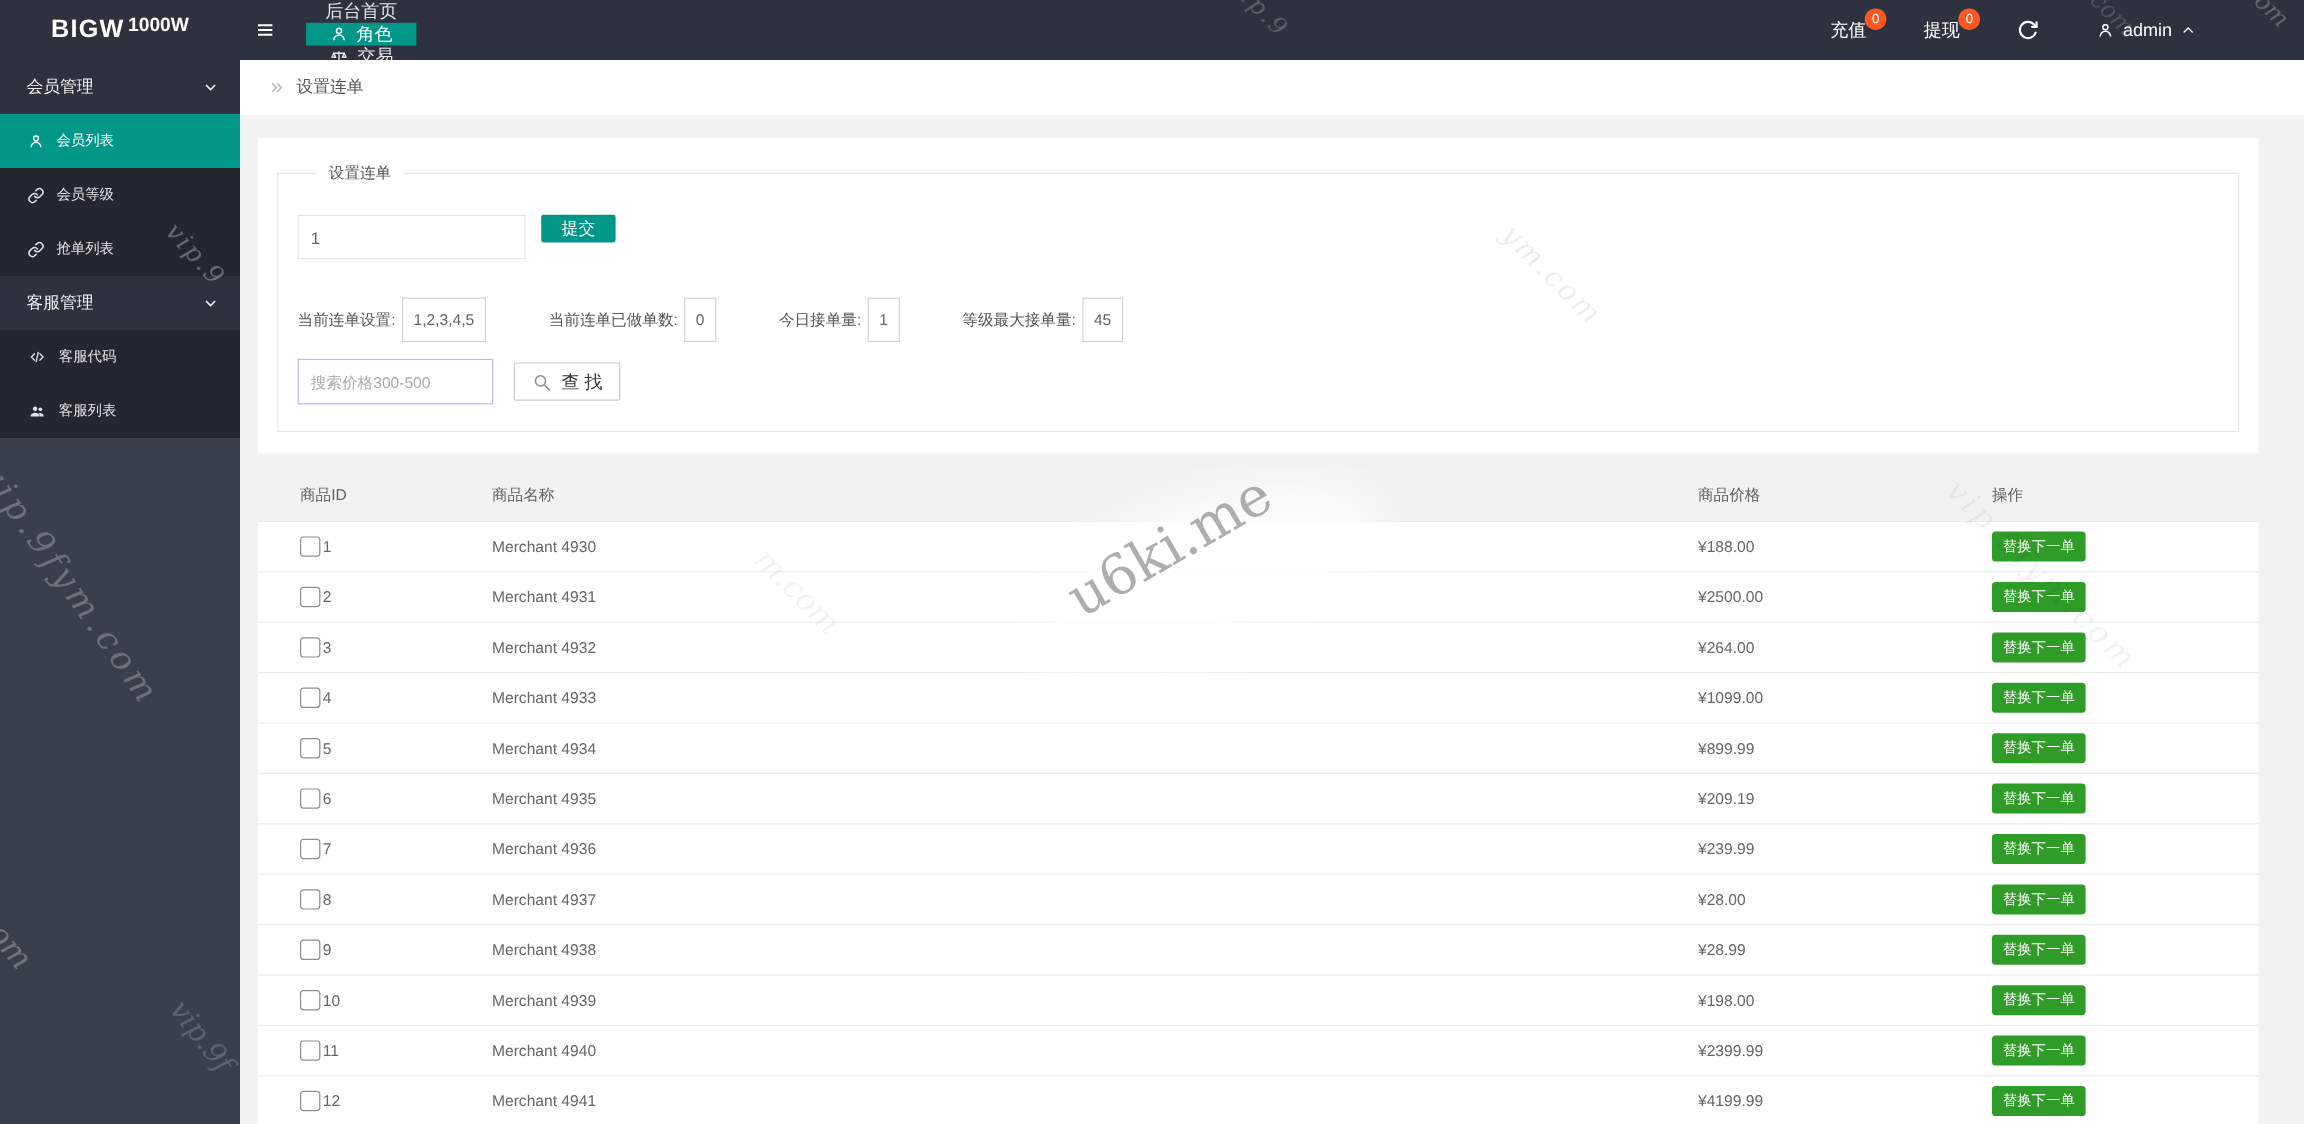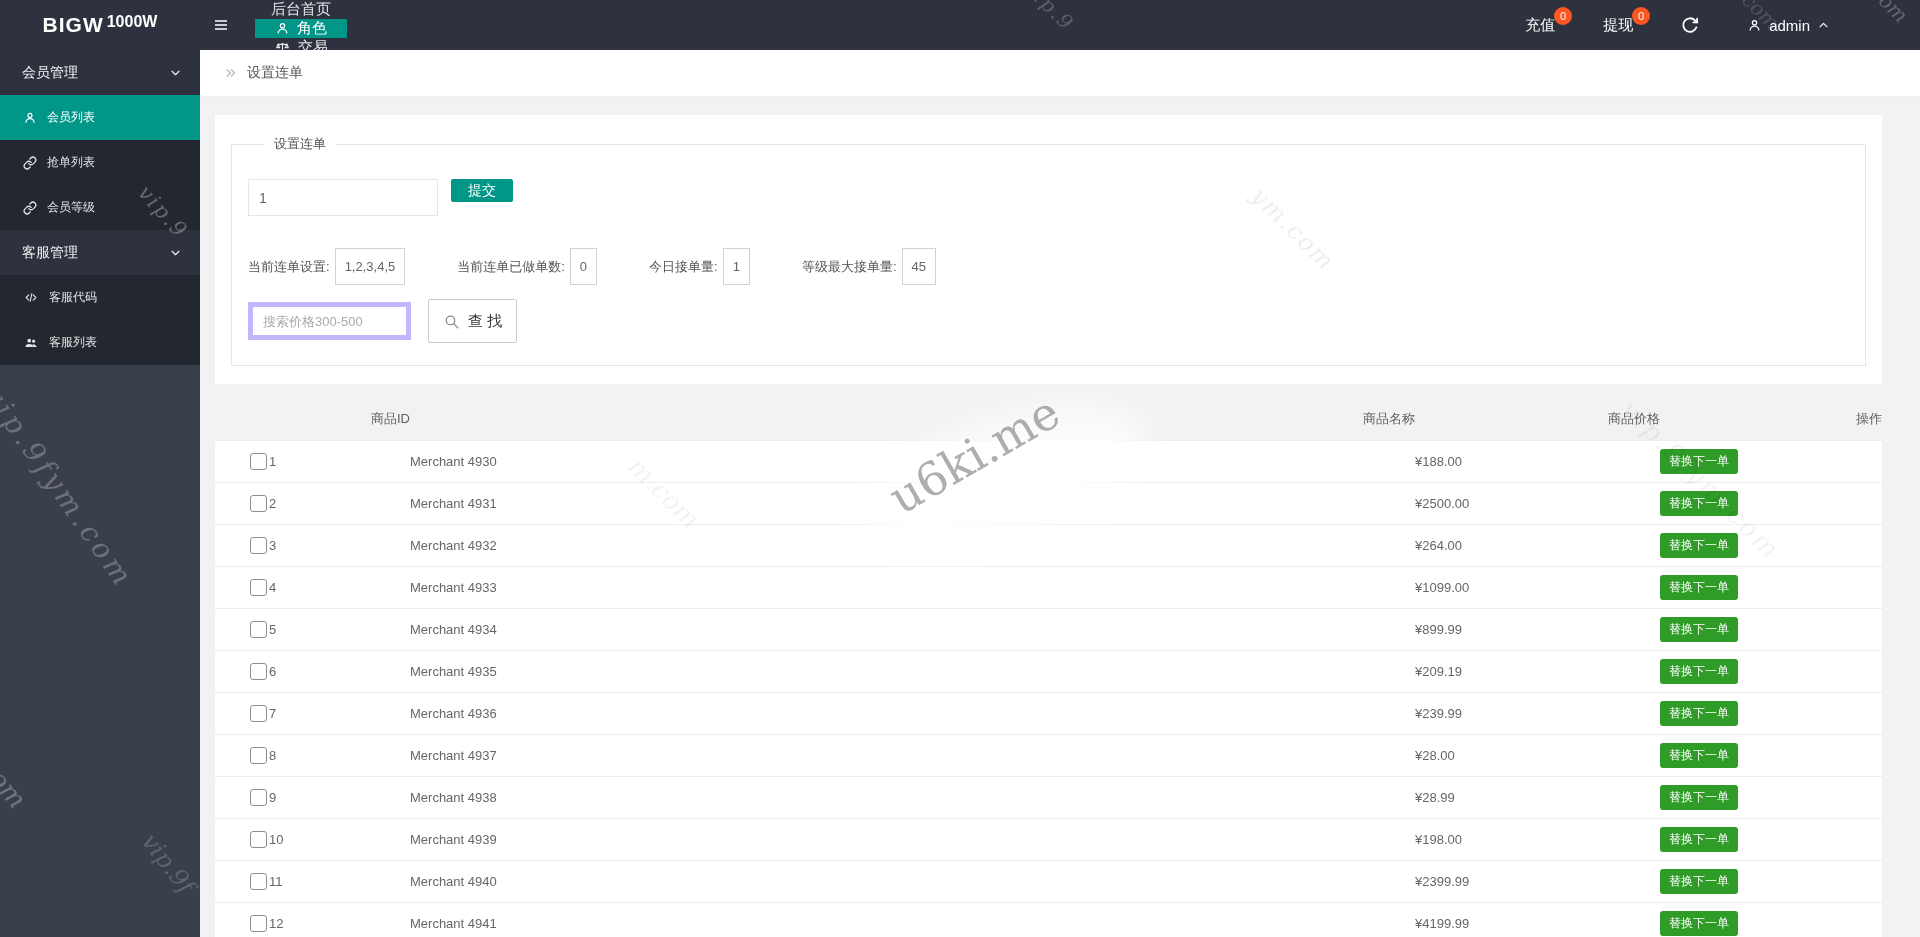--- a/index.html
+++ b/index.html
@@ -44,28 +44,28 @@
   fieldset{border:1px solid #e6e6e6;margin:4px 2px 0;padding:26px 16px 22px;}
   legend{font-size:13px;color:#555;padding:0 10px;margin-left:16px;}
   .form-row{display:flex;align-items:flex-start;gap:13px;margin-bottom:32px;}
   .text-input{width:190px;height:37px;border:1px solid #e6e6e6;padding:0 10px;font-size:14px;color:#666;outline:none;background:#fff;font-family:"Liberation Sans",sans-serif;}
   .submit-btn{width:62px;height:23px;background:var(--accent);color:#fff;border:none;border-radius:2px;font-size:14px;cursor:pointer;font-family:"Liberation Sans",sans-serif;}
   .stats-row{display:flex;align-items:flex-start;margin-bottom:14px;}
   .stat{display:flex;align-items:center;margin-right:52px;}
   .stat-label{font-size:13px;color:#555;}
   .stat-box{border:1px solid #d2d2d2;padding:10px 9px;margin-left:5px;font-size:13px;color:#666;min-width:14px;text-align:center;}
   .search-row{display:flex;align-items:center;gap:17px;}
-  .search-input{width:163px;height:38px;border:5px solid #c4b5fd;padding:0 10px;font-size:13px;color:#666;outline:none;font-family:"Liberation Sans",sans-serif;}
+  .search-input{width:163px;height:38px;border:1px solid #c4b5fd;padding:0 10px;font-size:13px;color:#666;outline:none;font-family:"Liberation Sans",sans-serif;}
   .search-input::placeholder{color:#aaa;}
-  .search-btn{display:flex;align-items:center;gap:8px;height:44px;padding:0 14px;background:#fff;border:1px solid #c9c9c9;border-radius:2px;font-size:15px;color:#333;cursor:pointer;font-family:"Liberation Sans",sans-serif;}
+  .search-btn{display:flex;align-items:center;gap:8px;height:32px;padding:0 14px;background:#fff;border:1px solid #c9c9c9;border-radius:2px;font-size:15px;color:#333;cursor:pointer;font-family:"Liberation Sans",sans-serif;}
 
   .table-card{margin-top:14px;}
   table{width:100%;border-collapse:collapse;table-layout:fixed;}
   col.c1{width:195px;} col.c3{width:245px;} col.c4{width:222px;}
-  th{background:#f2f2f2;font-weight:400;color:#5e5e5e;font-size:13px;text-align:right;height:42px;padding:0;}
+  th{background:#f2f2f2;font-weight:400;color:#5e5e5e;font-size:13px;text-align:left;height:42px;padding:0;}
   th:first-child,td:first-child{padding-left:35px;}
   td{height:42px;font-size:13px;color:#666;padding:0;background:#fff;}
   tbody tr{border-top:1px solid #ededed;}
   .cb{appearance:none;-webkit-appearance:none;width:17px;height:17px;border:1px solid #8f8f8f;border-radius:3px;background:#fff;margin:0 2px 0 0;vertical-align:-4px;cursor:pointer;}
   .action-btn{display:inline-block;padding:4px 9px;background:var(--green);color:#fff;font-size:12px;border:none;border-radius:3px;cursor:pointer;font-family:"Liberation Sans",sans-serif;}
 
   
   .wm{position:absolute;pointer-events:none;font-family:"DejaVu Serif",serif;font-style:italic;white-space:nowrap;z-index:8;}
   .wm-fixed{position:fixed;pointer-events:none;font-family:"DejaVu Serif",serif;font-style:italic;white-space:nowrap;z-index:40;}
   .wm-nav1{left:1020px;top:-6px;font-size:20px;color:rgba(255,255,255,.22);transform:rotate(45deg);letter-spacing:2px;}
@@ -175,28 +175,28 @@
         <circle cx="12" cy="7.5" r="3.4"></circle>
         <path d="M5 20a7 7 0 0 1 14 0"></path>
       </svg>
     <span>会员列表</span>
   </div>
   <div class="side-item">
     <svg width="14" height="14" viewBox="0 0 24 24" fill="none" stroke="currentColor" stroke-width="2.2" stroke-linecap="round">
         <path d="M10 13a5 5 0 0 0 7.54.54l3-3a5 5 0 0 0-7.07-7.07l-1.72 1.71"></path>
         <path d="M14 11a5 5 0 0 0-7.54-.54l-3 3a5 5 0 0 0 7.07 7.07l1.71-1.71"></path>
       </svg>
-    <span>抢单列表</span>
+    <span>会员等级</span>
   </div>
   <div class="side-item">
     <svg width="14" height="14" viewBox="0 0 24 24" fill="none" stroke="currentColor" stroke-width="2.2" stroke-linecap="round">
         <path d="M10 13a5 5 0 0 0 7.54.54l3-3a5 5 0 0 0-7.07-7.07l-1.72 1.71"></path>
         <path d="M14 11a5 5 0 0 0-7.54-.54l-3 3a5 5 0 0 0 7.07 7.07l1.71-1.71"></path>
       </svg>
-    <span>会员等级</span>
+    <span>抢单列表</span>
   </div>
   <div class="side-header">
     <span>客服管理</span>
     <svg width="13" height="13" viewBox="0 0 24 24" fill="none" stroke="currentColor" stroke-width="2.4" stroke-linejoin="round">
         <path d="M5 9l7 7 7-7"></path>
       </svg>
   </div>
   <div class="side-item">
     <svg width="16" height="13" viewBox="0 0 24 24" fill="none" stroke="currentColor" stroke-width="2" stroke-linejoin="round" stroke-linecap="round">
         <path d="M8 7l-5 5 5 5"></path>

